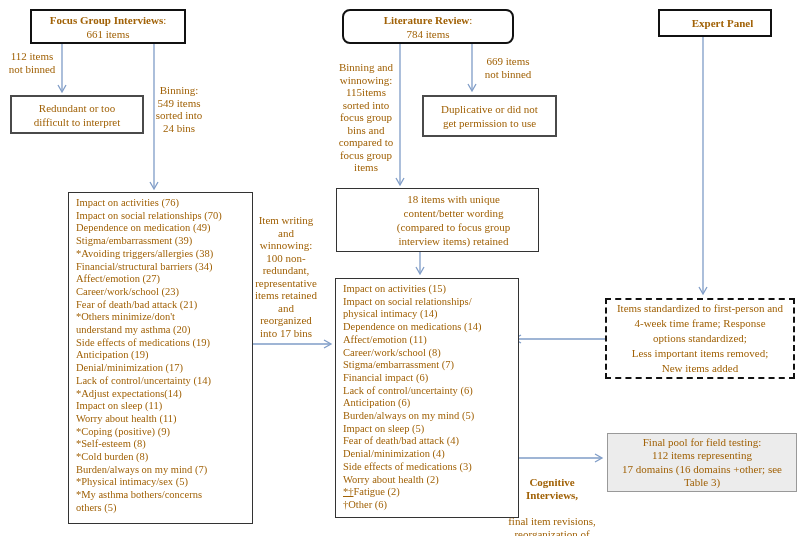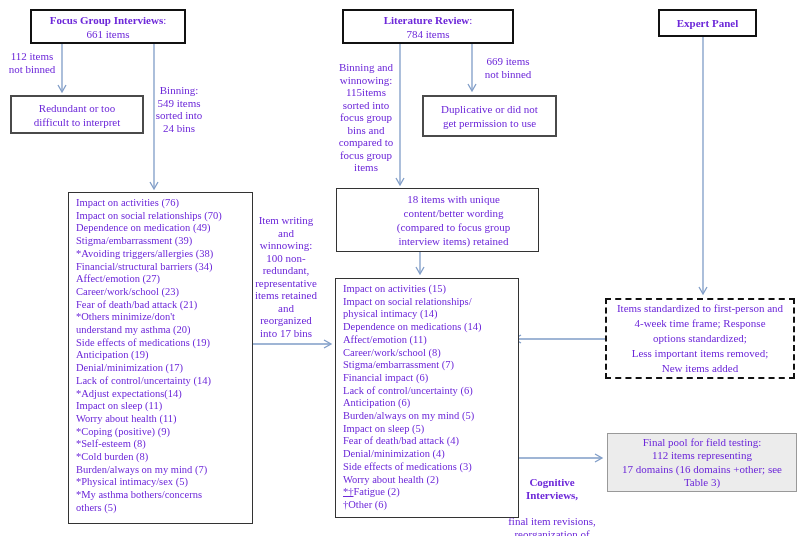--- a/index.html
+++ b/index.html
@@ -1,18 +1,18 @@
 <!DOCTYPE html>
 <html><head>
 <meta charset="utf-8">
 <style>
   html,body{margin:0;padding:0;background:#fff;}
   #stage{
     position:relative;width:800px;height:536px;background:#ffffff;
-    font-family:"Liberation Serif","DejaVu Serif",serif;color:#6d28d9;overflow:hidden;
+    font-family:"Liberation Serif","DejaVu Serif",serif;color:#a16207;overflow:hidden;
   }
   .tbox{
     position:absolute;border:2px solid #111;background:#fff;
     display:flex;flex-direction:column;align-items:center;justify-content:center;
     font-size:11px;line-height:14px;text-align:center;
   }
   .tbox .ttl{font-weight:bold;}
   .box{
     position:absolute;border:2px solid #4a4a4a;background:#fff;
     display:flex;align-items:center;justify-content:center;
@@ -77,26 +77,26 @@
           <polyline points="595,454 602,458 595,462"></polyline>
       </g>
     </g>
   </svg>
 
   <div class="tbox" style="left:30px;top:9px;width:152px;height:31px;">
     <div><span class="ttl">Focus Group Interviews</span><span>:</span></div>
     <div>661 items</div>
   </div>
 
-  <div class="tbox" style="left:342px;top:9px;width:168px;height:31px;">
+  <div class="tbox" style="left:342px;top:9px;width:168px;height:31px;border-radius:8px;">
     <div><span class="ttl">Literature Review</span><span>:</span></div>
     <div>784 items</div>
   </div>
 
-  <div class="tbox" style="left:658px;top:9px;width:95px;height:24px;">
+  <div class="tbox" style="left:658px;top:9px;width:95px;height:24px;padding-left:15px;">
     <div class="ttl">Expert Panel</div>
   </div>
 
   <div class="lbl" style="left:2px;top:50px;width:60px;">112 items
 not binned</div>
   <div class="lbl" style="left:148px;top:84px;width:62px;">Binning:
 549 items
 sorted into
 24 bins</div>
   <div class="lbl" style="left:334px;top:61px;width:64px;">Binning and

